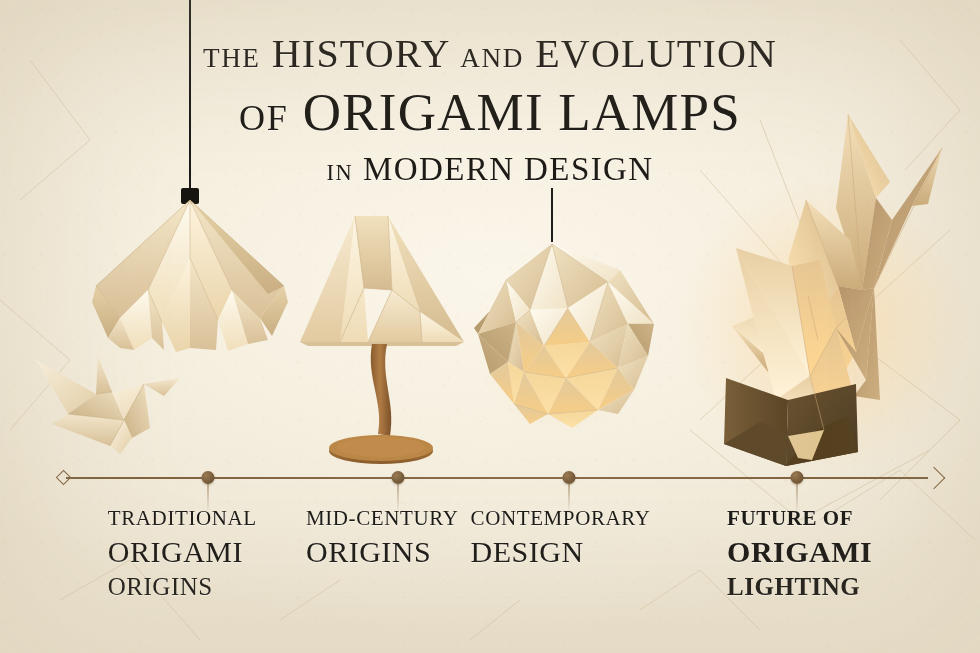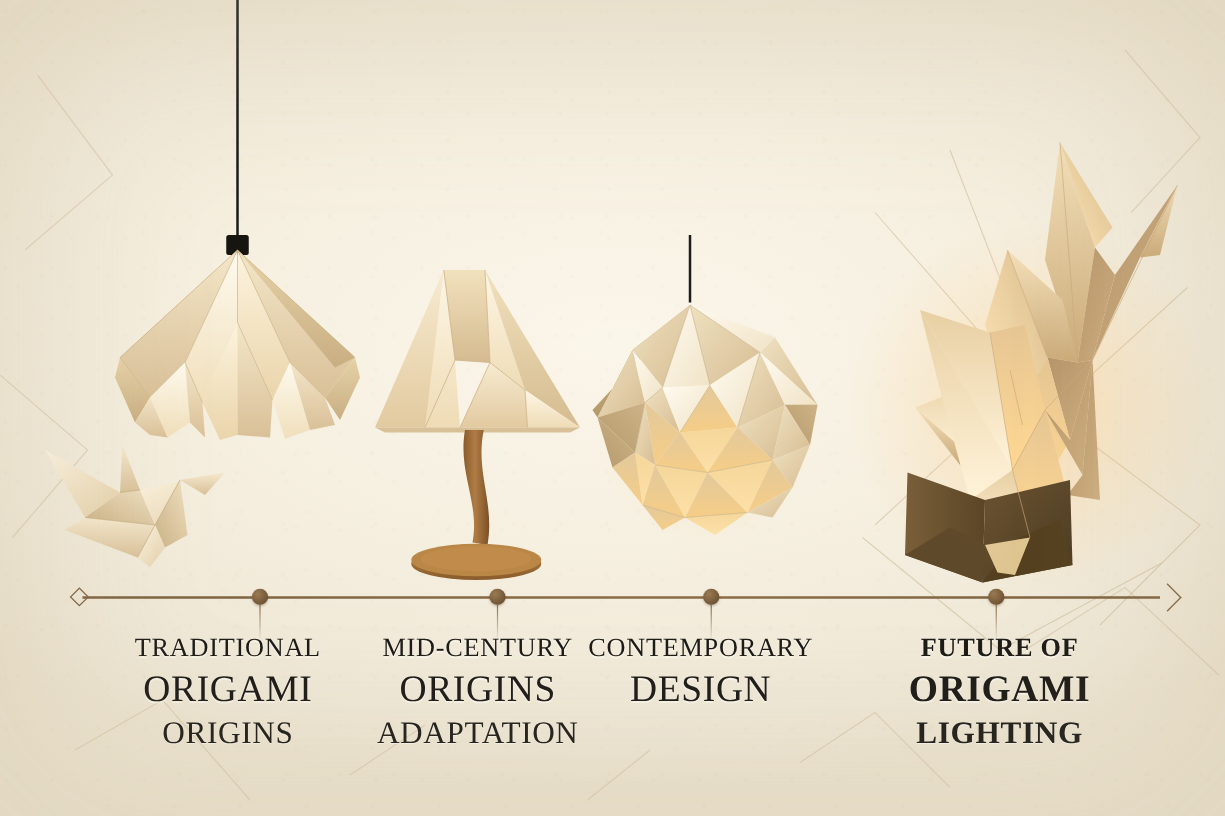--- a/index.html
+++ b/index.html
@@ -48,21 +48,21 @@
     border-top:1.8px solid #7d6240;border-right:1.8px solid #7d6240;
     transform:rotate(45deg);}
   .tl-dot{position:absolute;top:-6px;width:13px;height:13px;border-radius:50%;
     background:radial-gradient(circle at 35% 32%,#9a7a52,#6d5334 75%);
     box-shadow:0 1px 2px rgba(90,66,38,.35);transform:translateX(-50%);}
   .tl-stem{position:absolute;top:6px;width:1px;height:30px;
     background:linear-gradient(180deg,#8a6c46,rgba(138,108,70,0));
     transform:translateX(-50%);}
   
   #labels{position:absolute;left:0;right:0;top:505px;height:110px;}
-  .lab{position:absolute;text-align:center;color:#1c1a16;
+  .lab{position:absolute;text-align:left;color:#1c1a16;
     text-shadow:0 1px 0 rgba(255,255,255,.5);transform:translateX(-50%);}
   .lab .s1{display:block;font-size:21px;letter-spacing:.6px;line-height:1.28;}
   .lab .s2{display:block;font-size:30px;letter-spacing:.5px;line-height:1.3;}
   .lab .s3{display:block;font-size:25px;letter-spacing:.5px;line-height:1.3;}
   
   .art{position:absolute;}
   .glow{position:absolute;border-radius:50%;pointer-events:none;}
 </style>
 </head>
 <body>
@@ -83,20 +83,25 @@
       <path d="M470 640 L520 600"></path>
     </g>
     <g stroke="#c6b28c" stroke-width=".9" fill="none" opacity=".5">
       <path d="M700 170 L840 330 L950 230"></path>
       <path d="M760 120 L830 300 L700 420"></path>
       <path d="M840 330 L960 420 L880 500"></path>
       <path d="M690 430 L800 520 L930 450"></path>
     </g>
   </svg>
 
+  <div id="title">
+    <span class="tline l1"><span class="sc">THE</span> <span>HISTORY</span> <span class="sc">AND</span> <span>EVOLUTION</span></span>
+    <span class="tline l2"><span class="sc">OF</span> <span>ORIGAMI LAMPS</span></span>
+    <span class="tline l3"><span class="sc">IN</span> <span>MODERN DESIGN</span></span>
+  </div>
 
   <svg class="art" style="left:32px;top:342px;" width="152" height="118" viewBox="0 0 152 118">
     <defs>
       <linearGradient id="cr1" x1="0" y1="0" x2="1" y2="1">
         <stop offset="0" stop-color="#fdf5e4"></stop>
           <stop offset="1" stop-color="#e3cfa7"></stop>
       </linearGradient>
       <linearGradient id="cr2" x1="0" y1="0" x2="0" y2="1">
         <stop offset="0" stop-color="#f6e9cf"></stop>
           <stop offset="1" stop-color="#d8c199"></stop>
@@ -369,21 +374,20 @@
 
   <div id="labels">
     <div class="lab" style="left:18.6%;">
       <span class="s1">TRADITIONAL</span>
       <span class="s2">ORIGAMI</span>
       <span class="s3">ORIGINS</span>
     </div>
     <div class="lab" style="left:39.0%;">
       <span class="s1">MID-CENTURY</span>
       <span class="s2">ORIGINS</span>
-      <span class="s3">ADAPTATION</span>
     </div>
     <div class="lab" style="left:57.2%;">
       <span class="s1">CONTEMPORARY</span>
       <span class="s2">DESIGN</span>
     </div>
     <div class="lab" style="left:81.6%;font-weight:bold;">
       <span class="s1">FUTURE OF</span>
       <span class="s2">ORIGAMI</span>
       <span class="s3">LIGHTING</span>
     </div>

